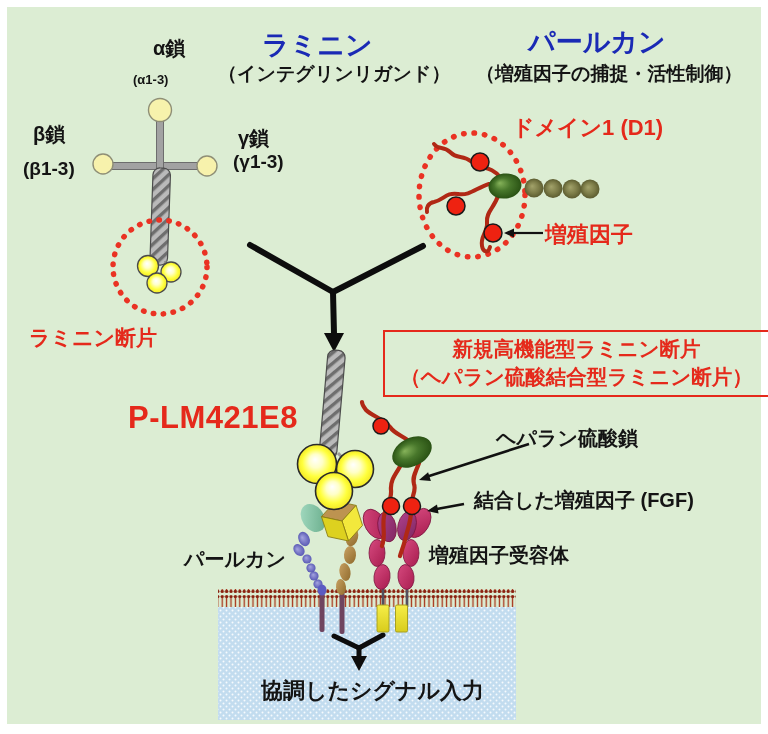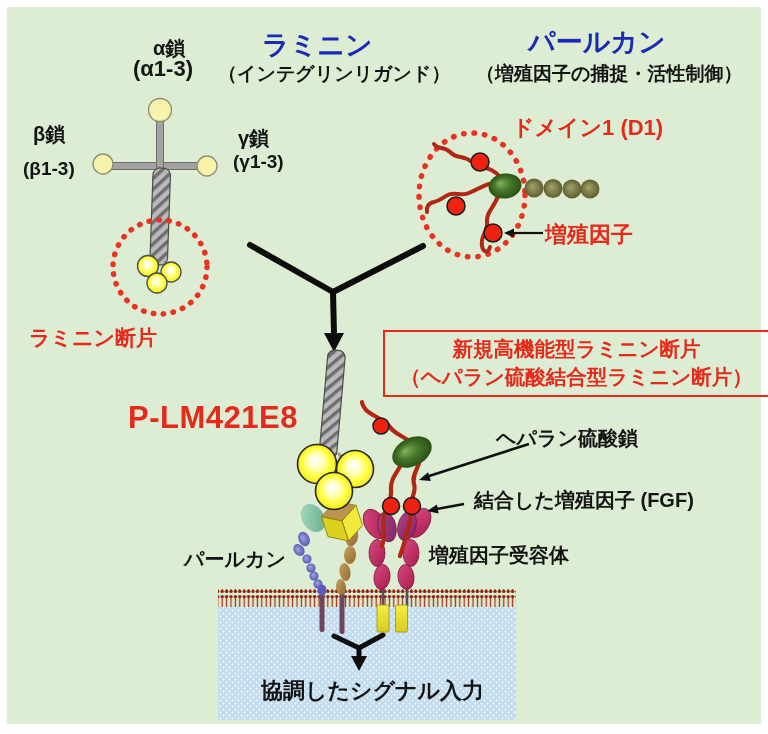--- a/index.html
+++ b/index.html
@@ -201,21 +201,21 @@
       <g>
         <line x1="464" y1="504" x2="434" y2="509.5" stroke="#111" stroke-width="2.6"></line>
         <polygon points="427,511 437,504.6 438.6,513.4" fill="#111"></polygon>
       </g>
     </g>
   </svg>
 
   <div class="lbl blue" style="left:262px;top:30px;font-size:27px;">ラミニン</div>
   <div class="lbl blk" style="left:218px;top:63px;font-size:19px;">（インテグリンリガンド）</div>
   <div class="lbl blk" style="left:141px;top:37px;font-size:20px;margin-left:12px;">α鎖</div>
-  <div class="lbl blk" style="left:133px;top:57px;font-size:22px;">(α1-3)</div>
+  <div class="lbl blk" style="left:133px;top:73px;font-size:13px;">(α1-3)</div>
   <div class="lbl blk" style="left:33px;top:123px;font-size:20px;">β鎖</div>
   <div class="lbl blk" style="left:23px;top:149px;font-size:19px;margin-top:9px;">(β1-3)</div>
   <div class="lbl blk" style="left:238px;top:127px;font-size:20px;">γ鎖</div>
   <div class="lbl blk" style="left:233px;top:151px;font-size:19px;">(γ1-3)</div>
   <div class="lbl red" style="left:29px;top:306px;font-size:21px;font-weight:700;margin-top:20px;">ラミニン断片</div>
 
   <div class="lbl blue" style="left:528px;top:27px;font-size:27px;">パールカン</div>
   <div class="lbl blk" style="left:476px;top:63px;font-size:19px;">（増殖因子の捕捉・活性制御）</div>
   <div class="lbl red" style="left:512px;top:116px;font-size:22px;font-weight:600;">ドメイン1 (D1)</div>
   <div class="lbl red" style="left:545px;top:223px;font-size:22px;font-weight:600;">増殖因子</div>

